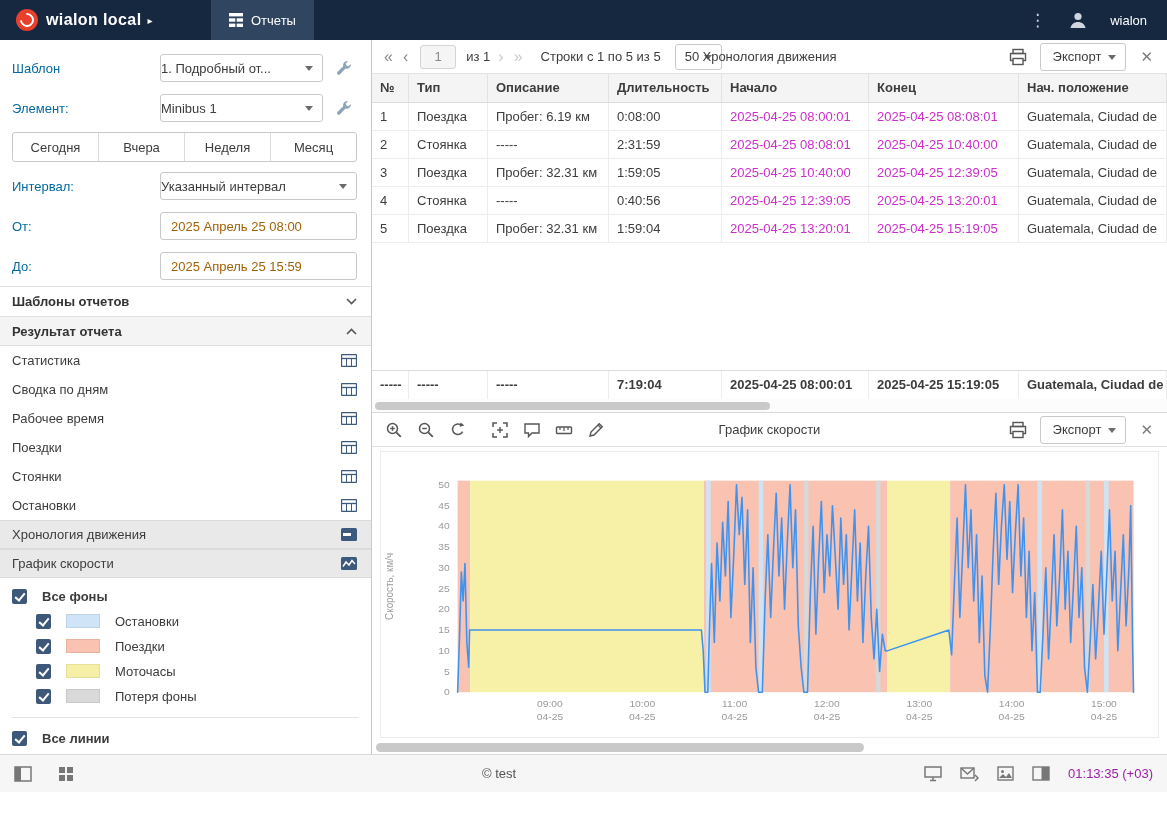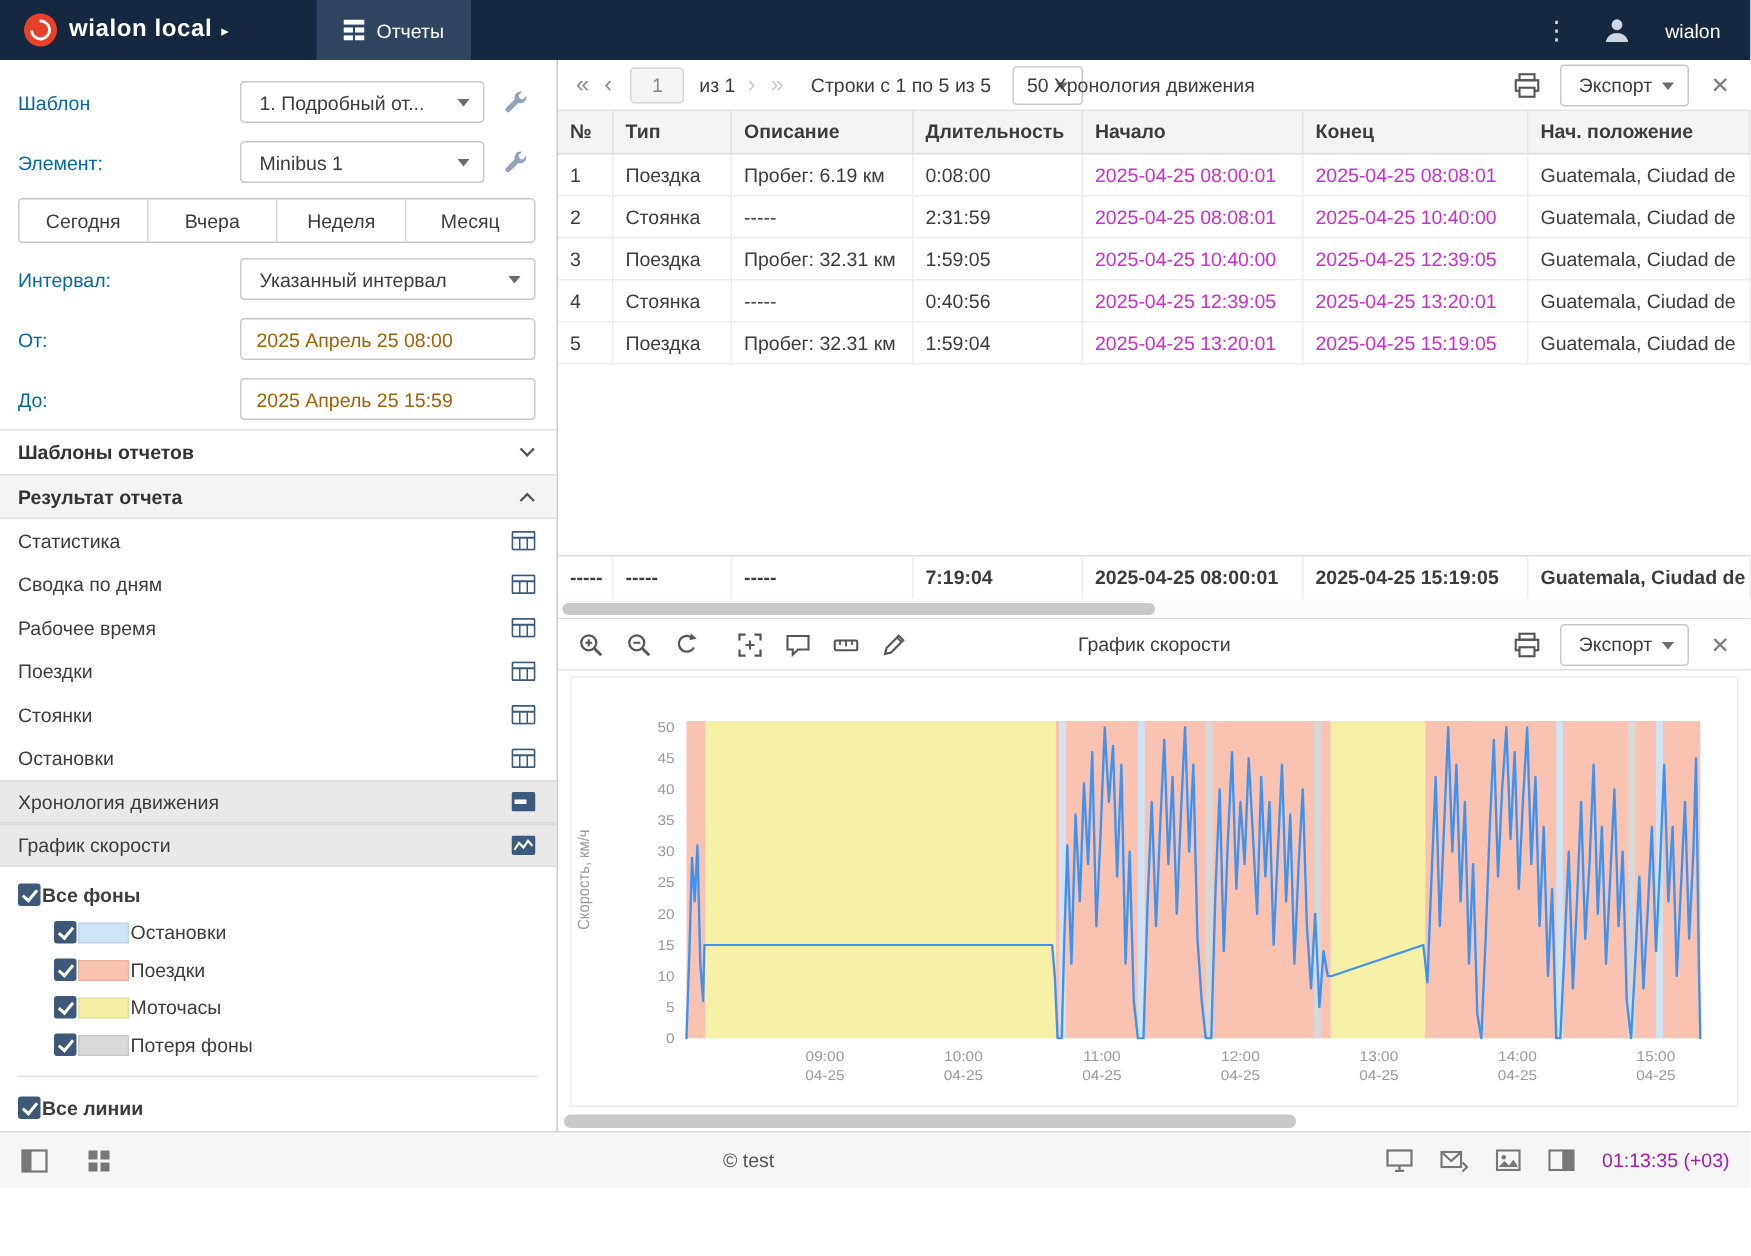--- a/index.html
+++ b/index.html
@@ -20,38 +20,38 @@
 .user-name{color:#fff}
 
 
 .content{flex:1;display:flex;min-height:0}
 .sidebar{flex:0 0 372px;width:372px;border-right:1px solid #c9c9c9;display:flex;flex-direction:column;overflow:hidden;background:#fff;padding-top:8px}
 .main{flex:1;display:flex;flex-direction:column;min-width:0}
 
 
 .sb-row{display:flex;align-items:center;padding:6px 14px 6px 12px;gap:8px}
 .sb-label{flex:0 0 140px;color:#0369a1}
-.select{height:28px;border:1px solid #c9c9c9;border-radius:3px;background:#fff;display:flex;align-items:center;padding:0 24px 0 12px;position:relative;cursor:pointer;flex:1;min-width:0}
+.select{height:28px;border:1px solid #c9c9c9;border-radius:3px;background:#fff;display:flex;align-items:center;padding:0 24px 0 0;position:relative;cursor:pointer;flex:1;min-width:0}
 .select .sel-text{white-space:nowrap;overflow:hidden;text-overflow:ellipsis}
 .caret{position:absolute;right:9px;top:50%;margin-top:-2px;width:0;height:0;border-left:4px solid transparent;border-right:4px solid transparent;border-top:5px solid #6b6b6b}
 .wrench-btn{flex:0 0 26px;width:26px;height:26px;display:flex;align-items:center;justify-content:center;cursor:pointer}
 .text-input{height:28px;border:1px solid #c9c9c9;border-radius:3px;padding:0 10px;font:inherit;color:#a16207;flex:1;min-width:0;background:#fff}
 .quick-tabs{display:flex;margin:4px 14px 4px 12px;border:1px solid #c9c9c9;border-radius:3px;overflow:hidden;height:30px;flex:0 0 30px}
 .quick-tab{flex:1;display:flex;align-items:center;justify-content:center;border-right:1px solid #d9d9d9;cursor:pointer;white-space:nowrap}
 .quick-tab:last-child{border-right:none}
 .btn-row{display:flex;justify-content:flex-end;gap:10px;padding:8px 14px 12px}
 .btn{height:30px;padding:0 14px;border-radius:3px;display:flex;align-items:center;cursor:pointer;font-size:13px}
 .btn.ghost{border:1px solid #a9c7ea;color:#5b9bd5;background:#fff}
 .btn.primary{background:#4a90e2;color:#fff;border:1px solid #4a90e2}
 .section-header{flex:0 0 30px;height:30px;display:flex;align-items:center;justify-content:space-between;padding:0 14px 0 12px;border-top:1px solid #e0e0e0;font-weight:bold;cursor:pointer;color:#333}
 .section-header.result{background:#f4f4f4;border-bottom:1px solid #e0e0e0}
 .result-item{flex:0 0 29px;height:29px;display:flex;align-items:center;justify-content:space-between;padding:0 14px 0 12px;cursor:pointer}
 .result-item.active{background:#e9e9e9;border-top:1px solid #dcdcdc;border-bottom:1px solid #dcdcdc}
 .ri-icon{display:flex;align-items:center}
-.chk-row{display:flex;align-items:flex-end;gap:1px;padding:5px 12px;min-height:24px}
+.chk-row{display:flex;align-items:flex-start;gap:15px;padding:5px 12px;min-height:24px}
 .chk-row.head{font-weight:bold;margin-top:6px}
 .chk-row.sub{padding-left:36px}
 .chk{width:15px;height:15px;background:#3d5878;border-radius:2px;position:relative;flex:0 0 15px;cursor:pointer}
 .chk::after{content:"";position:absolute;left:4.5px;top:1.5px;width:4px;height:8px;border:solid #fff;border-width:0 2px 2px 0;transform:rotate(40deg)}
 .swatch{width:34px;height:14px;flex:0 0 34px;border:1px solid rgba(0,0,0,.07)}
 .sb-divider{border-top:1px solid #e3e3e3;margin:8px 12px 2px}
 
 
 .table-panel{flex:0 0 373px;height:373px;display:flex;flex-direction:column;border-bottom:1px solid #d9d9d9;background:#fff}
 .panel-toolbar{flex:0 0 34px;height:34px;display:flex;align-items:center;padding:0 10px;border-bottom:1px solid #e3e3e3;gap:6px;position:relative;background:#fff}

